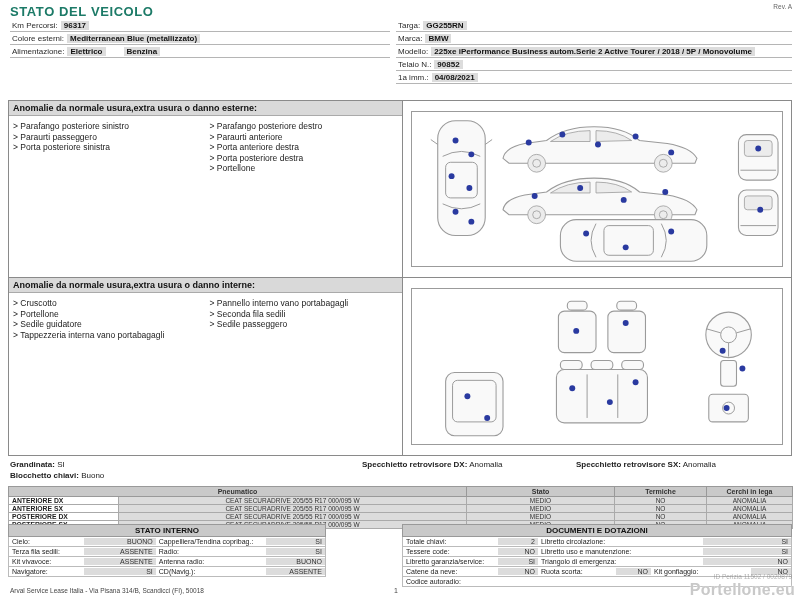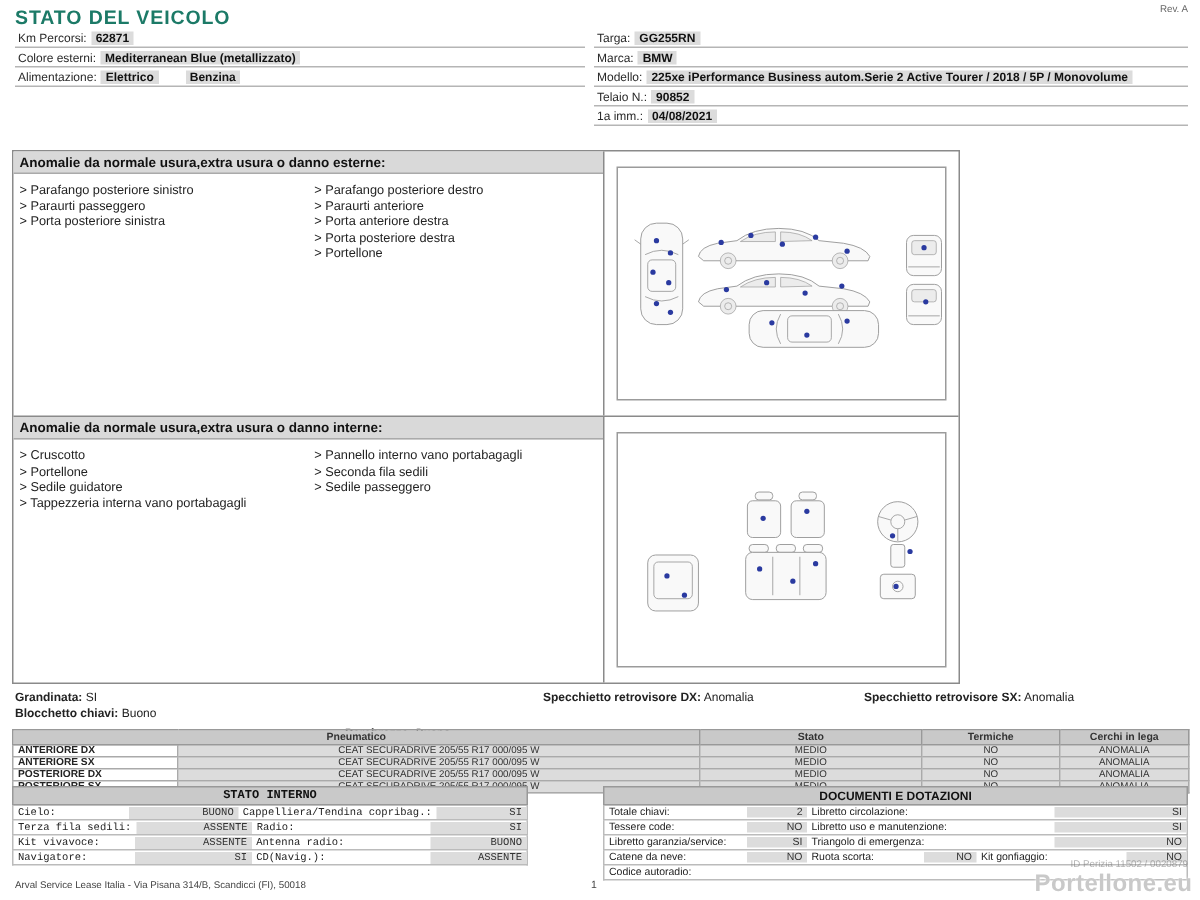--- a/index.html
+++ b/index.html
@@ -20,21 +20,21 @@
   .rev{position:absolute;right:8px;top:3px;font-size:6.5px;color:#666;}
 
   
   .info-col{position:absolute;font-size:8px;}
   .info-row{border-bottom:1px solid var(--bd-light);padding:2px 2px 1px 2px;min-height:13px;line-height:9px;}
   .lbl{color:#2a2a2a;margin-right:3px;}
   .val{font-weight:bold;background:var(--chip-bg);padding:0 3px;color:#111;}
   .val.gap{margin-left:18px;text-align:center;}
 
   
-  .main-box{position:absolute;left:8px;top:100px;width:632px;height:356px;border:1px solid var(--bd);background:#fff;}
+  .main-box{position:absolute;left:8px;top:100px;width:784px;height:356px;border:1px solid var(--bd);background:#fff;}
   .section{display:flex;height:177px;border-bottom:1px solid var(--bd);}
   .section.last{height:177px;border-bottom:none;}
   .list-area{width:394px;border-right:1px solid var(--bd);}
   .sec-header{background:#d9d9d9;font-weight:bold;font-size:9px;padding:2px 4px;border-bottom:1px solid #aaa;color:#111;}
   .cols{display:flex;padding:5px 4px;gap:8px;}
   .alist{list-style:none;width:50%;font-size:8.5px;line-height:10.5px;color:#222;}
   .alist li{padding-left:10px;text-indent:-10px;}
   .alist li::before{content:"> ";}
   .diagram-area{flex:1;padding:10px 8px;}
   .diagram-box{border:1px solid #9b9b9b;width:100%;height:100%;background:#fff;}
@@ -74,21 +74,21 @@
 </head>
 <body>
 
 <div class="page">
 
   <div class="title">STATO DEL VEICOLO</div>
   <div class="rev">Rev. A</div>
 
   <div class="info-col" style="left:10px;top:19px;width:380px;">
     <div class="info-row">
-      <span class="lbl">Km Percorsi:</span><span class="val">62871</span>
+      <span class="lbl">Km Percorsi:</span><span class="val">96317</span>
     </div>
     <div class="info-row">
       <span class="lbl">Colore esterni:</span><span class="val">Mediterranean Blue (metallizzato)</span>
     </div>
     <div class="info-row">
       <span class="lbl">Alimentazione:</span><span class="val">Elettrico</span><span class="val gap">Benzina</span>
     </div>
   </div>
 
   <div class="info-col" style="left:396px;top:19px;width:396px;">
@@ -315,21 +315,21 @@
       <tr>
         <td class="pos">POSTERIORE SX</td>
         <td class="desc">CEAT SECURADRIVE 205/55 R17 000/095 W</td>
         <td class="cval">MEDIO</td>
         <td class="cval">NO</td>
         <td class="cval">ANOMALIA</td>
       </tr>
     </tbody>
   </table>
 
-  <div class="mini" style="left:8px;width:344px;font-family:Liberation Mono, monospace;">
+  <div class="mini" style="left:8px;width:318px;">
     <div class="hdr">STATO INTERNO</div>
     <div class="row">
       <span class="ml" style="width:92px">Cielo:</span>
       <span class="mv" style="width:88px">BUONO</span>
       <span class="ml" style="width:136px">Cappelliera/Tendina copribag.:</span>
       <span class="mv" style="width:72px">SI</span>
     </div>
     <div class="row">
       <span class="ml" style="width:92px">Terza fila sedili:</span>
       <span class="mv" style="width:88px">ASSENTE</span>

